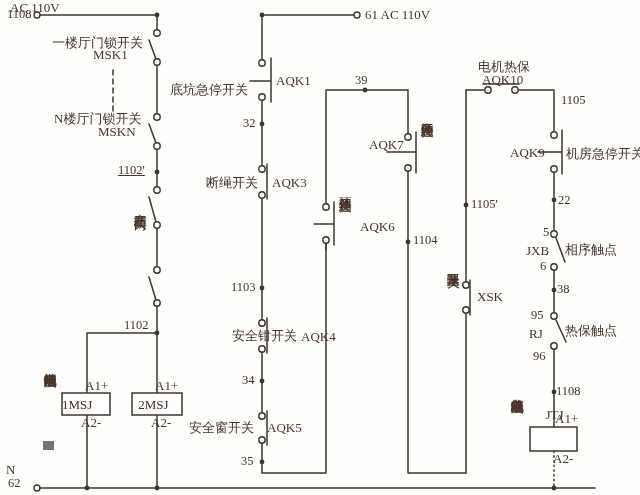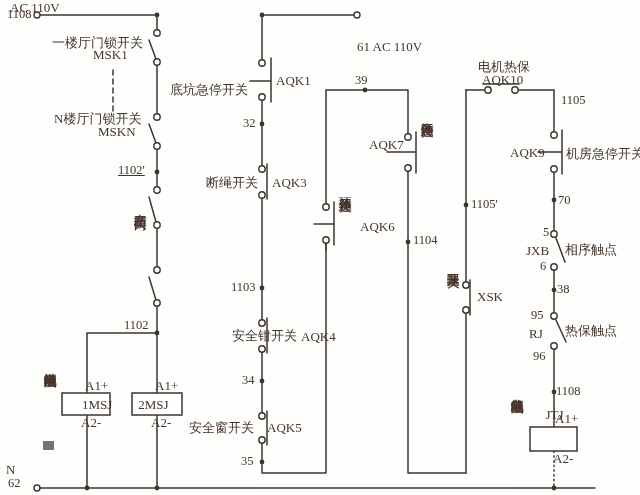--- a/index.html
+++ b/index.html
@@ -120,35 +120,35 @@
       <circle class="j" cx="466" cy="205" r="2.4"></circle>
         <circle class="j" cx="554" cy="200" r="2.4"></circle>
       <circle class="j" cx="554" cy="290" r="2.4"></circle>
         <circle class="j" cx="554" cy="392" r="2.4"></circle>
       <circle class="j" cx="554" cy="488" r="2.4"></circle>
     </g>
   </svg>
 
   <div class="lb" style="left:10px;top:1px;">AC 110V</div>
   <div class="lb num" style="left:7px;top:8px;">1108</div>
-  <div class="lb" style="left:357px;top:8px;margin-top:32px;">61 AC 110V</div>
+  <div class="lb" style="left:365px;top:8px;">61 AC 110V</div>
   <div class="lb" style="left:6px;top:463px;">N</div>
   <div class="lb num" style="left:8px;top:477px;">62</div>
 
   <div class="lb" style="left:52px;top:36px;">一楼厅门锁开关</div>
   <div class="lb" style="left:93px;top:48px;">MSK1</div>
   <div class="lb" style="left:54px;top:112px;">N楼厅门锁开关</div>
   <div class="lb" style="left:98px;top:125px;">MSKN</div>
   <div class="lb num" style="left:118px;top:164px;text-decoration:underline;">1102'</div>
   <div class="lb vt" style="left:133px;top:204px;height:82px;">左右轿门开关</div>
   <div class="lb num" style="left:124px;top:319px;">1102</div>
 
   <div class="lb vt" style="left:43px;top:362px;height:96px;">门锁继电器线圈</div>
   <div class="lb" style="left:85px;top:379px;">A1+</div>
-  <div class="lb boxlb" style="left:62px;top:398px;width:28px;margin-left:20px;">1MSJ</div>
+  <div class="lb boxlb" style="left:62px;top:398px;width:28px;">1MSJ</div>
   <div class="lb" style="left:81px;top:416px;">A2-</div>
   <div class="lb" style="left:155px;top:379px;">A1+</div>
   <div class="lb boxlb" style="left:132px;top:398px;width:43px;">2MSJ</div>
   <div class="lb" style="left:151px;top:416px;">A2-</div>
 
   <div class="lb" style="left:170px;top:74px;margin-top:9px;">底坑急停开关</div>
   <div class="lb" style="left:276px;top:74px;">AQK1</div>
   <div class="lb num" style="left:243px;top:117px;">32</div>
   <div class="lb" style="left:206px;top:176px;">断绳开关</div>
   <div class="lb" style="left:272px;top:176px;">AQK3</div>
@@ -169,21 +169,21 @@
 
   <div class="lb num" style="left:471px;top:198px;">1105'</div>
   <div class="lb vt" style="left:446px;top:263px;height:70px;">限速器开关</div>
   <div class="lb" style="left:477px;top:290px;">XSK</div>
 
   <div class="lb" style="left:478px;top:60px;">电机热保</div>
   <div class="lb" style="left:482px;top:73px;">AQK10</div>
   <div class="lb num" style="left:561px;top:94px;">1105</div>
   <div class="lb" style="left:510px;top:146px;">AQK9</div>
   <div class="lb" style="left:566px;top:147px;">机房急停开关</div>
-  <div class="lb num" style="left:558px;top:194px;">70</div>
+  <div class="lb num" style="left:558px;top:194px;">22</div>
   <div class="lb num" style="left:543px;top:226px;">5</div>
   <div class="lb" style="left:526px;top:244px;">JXB</div>
   <div class="lb" style="left:565px;top:243px;">相序触点</div>
   <div class="lb num" style="left:540px;top:260px;">6</div>
   <div class="lb num" style="left:557px;top:283px;">38</div>
   <div class="lb num" style="left:531px;top:309px;">95</div>
   <div class="lb" style="left:529px;top:327px;">RJ</div>
   <div class="lb" style="left:565px;top:324px;">热保触点</div>
   <div class="lb num" style="left:533px;top:350px;">96</div>
   <div class="lb num" style="left:556px;top:385px;">1108</div>

